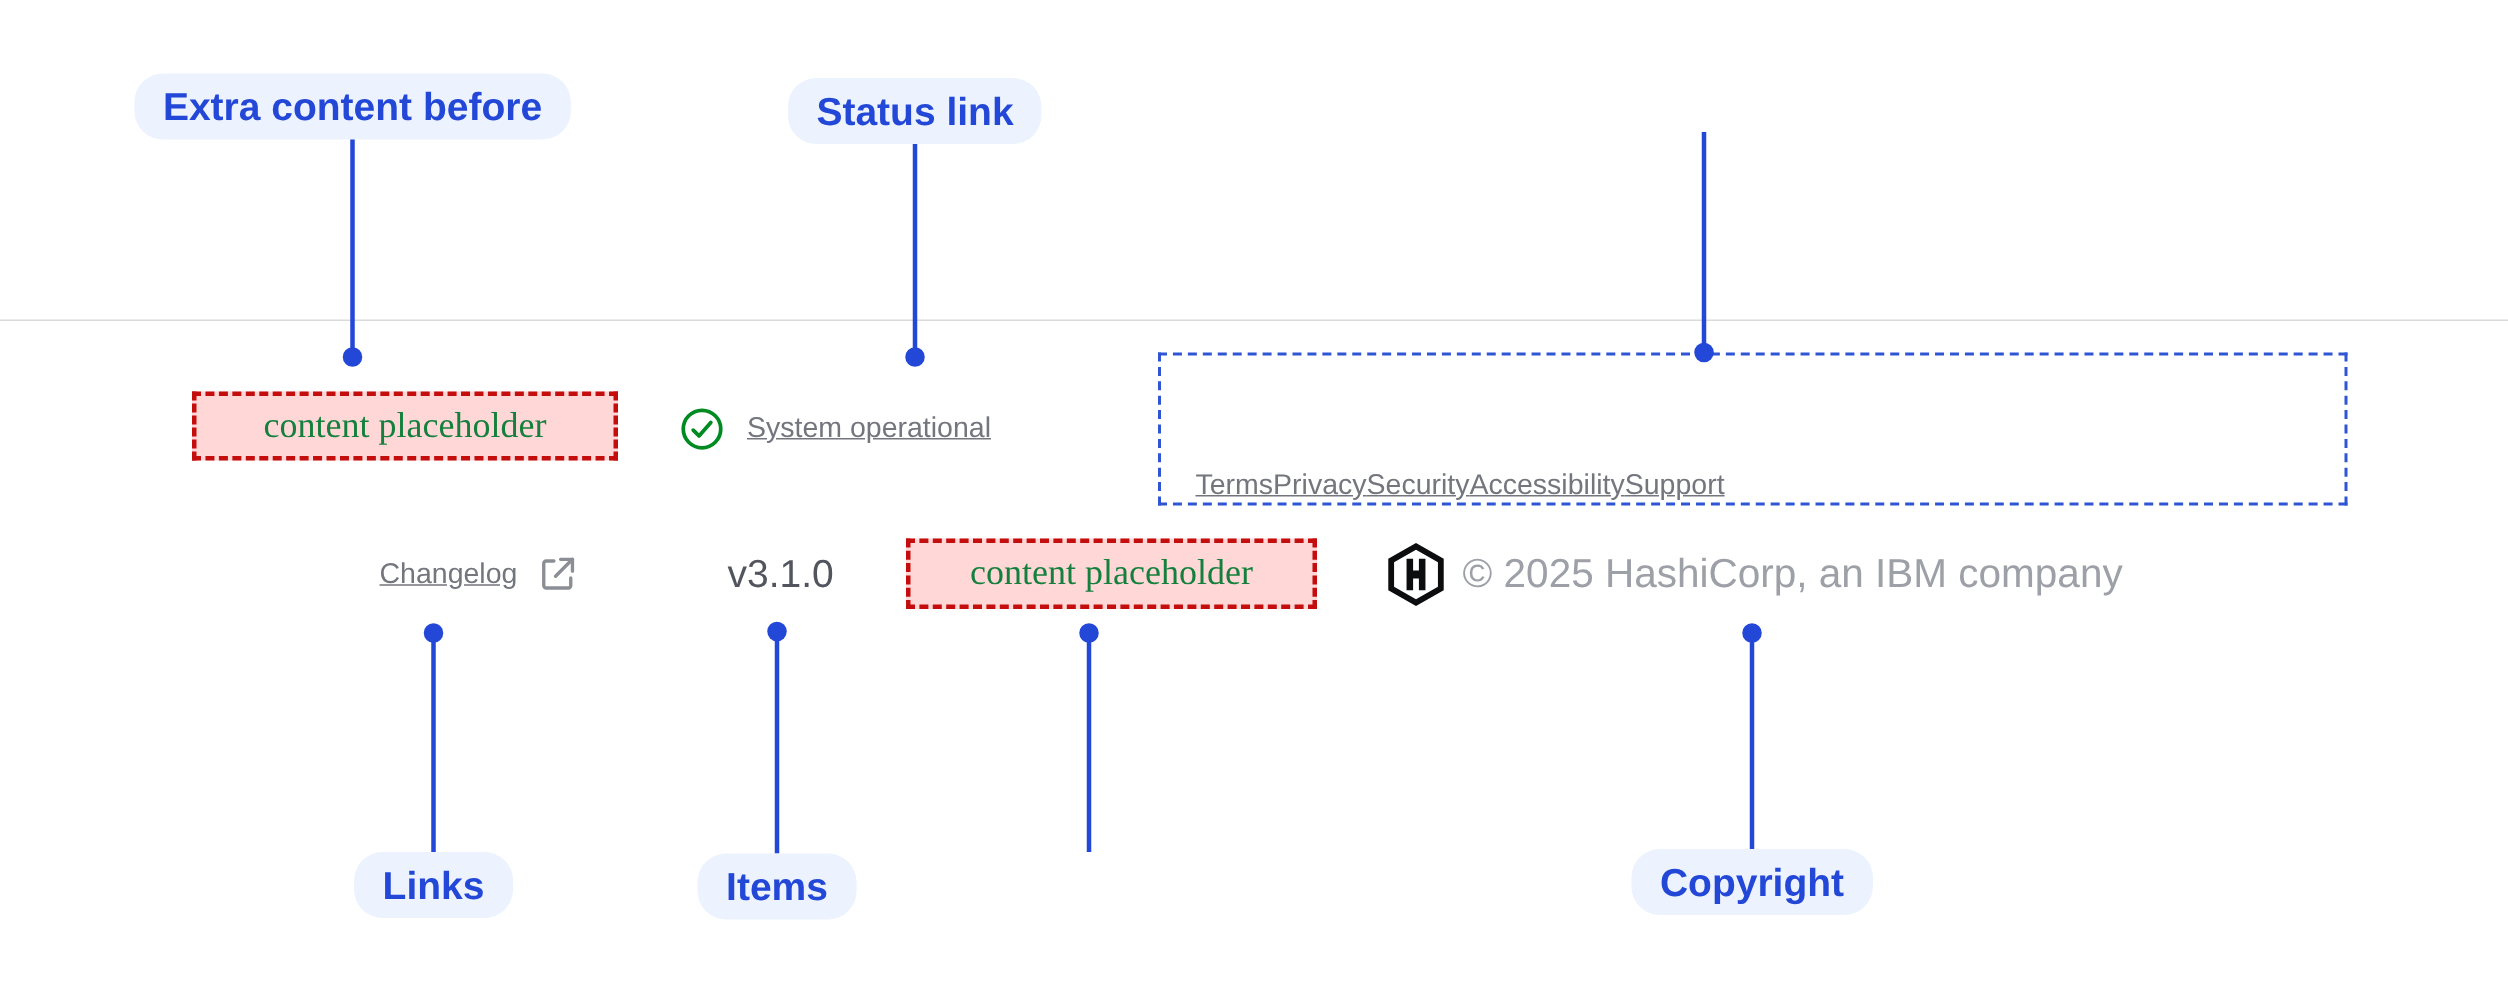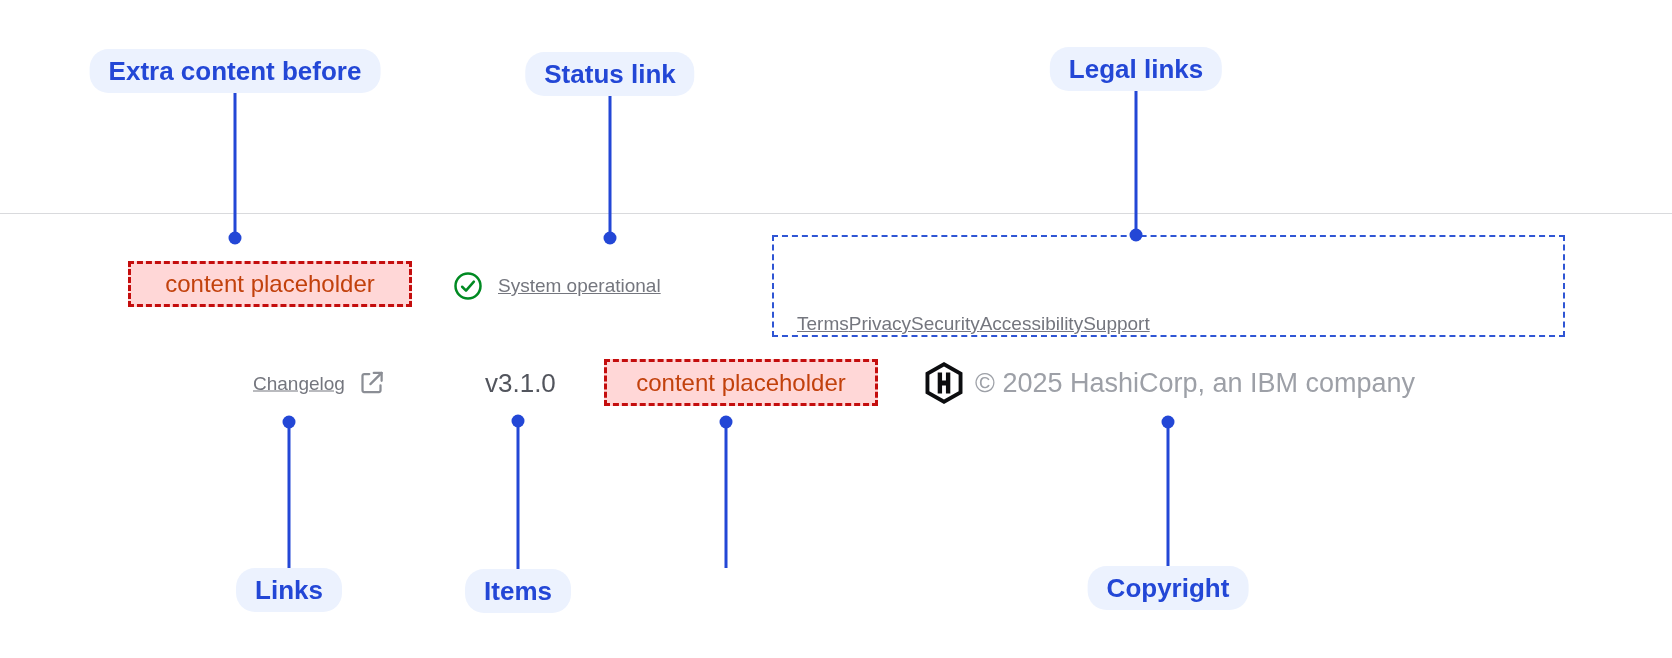--- a/index.html
+++ b/index.html
@@ -31,22 +31,22 @@
   .line-status{left:610px;top:93px;height:143px;}      .dot-status{left:610px;top:238px;}
   .line-legal{left:1136px;top:88px;height:145px;}      .dot-legal{left:1136px;top:235px;}
   .line-links{left:289px;top:424px;height:144px;}      .dot-links{left:289px;top:422px;}
   .line-items{left:518px;top:423px;height:146px;}      .dot-items{left:518px;top:421px;}
   .line-after{left:726px;top:424px;height:144px;}      .dot-after{left:726px;top:422px;}
   .line-copyright{left:1168px;top:424px;height:142px;} .dot-copyright{left:1168px;top:422px;}
 
   
   .placeholder{
     position:absolute;box-sizing:border-box;
-    border:3px dashed #c40d0d;background:#ffd7d7;color:#c2410c;
-    font-family:Liberation Sans, sans-serif;font-size:24px;
+    border:3px dashed #c40d0d;background:#ffd7d7;color:#15803d;
+    font-family:Liberation Serif, serif;font-size:24px;
     display:flex;align-items:center;justify-content:center;white-space:nowrap;z-index:1;
   }
   .ph-before{left:128px;top:261px;width:284px;height:46px;}
   .ph-after{left:604px;top:359px;width:274px;height:47px;}
 
   .status-group{position:absolute;left:453px;top:264px;height:44px;display:flex;align-items:center;gap:15px;}
   .footer-link{color:#74767e;text-decoration:underline;font-size:19px;white-space:nowrap;cursor:pointer;}
   .status-group .footer-link{font-weight:400;}
 
   .legal-box{
@@ -113,21 +113,20 @@
     <svg width="38" height="42" viewBox="0 0 44 50">
       <path d="M22 0 L44 12.5 V37.5 L22 50 L0 37.5 V12.5 Z M22 5.4 L4.6 15.3 V34.7 L22 44.6 L39.4 34.7 V15.3 Z" fill="#0c0d0f" fill-rule="evenodd"></path>
       <path d="M14.5 12.5h5.2v9.4h4.6v-9.4h5.2v25h-5.2v-9.4h-4.6v9.4h-5.2z" fill="#0c0d0f"></path>
     </svg>
   </div>
 
   <div class="row2 copyright">© 2025 HashiCorp, an IBM company</div>
 
   <div class="pill pill-before">Extra content before</div>
   <div class="pill pill-status">Status link</div>
-  <div class="pill pill-legal">Legal links</div>
   <div class="pill pill-links">Links</div>
   <div class="pill pill-items">Items</div>
   <div class="pill pill-copyright">Copyright</div>
 
   <div class="vline line-before"></div>
   <div class="dot dot-before"></div>
 
   <div class="vline line-status"></div>
   <div class="dot dot-status"></div>
 

